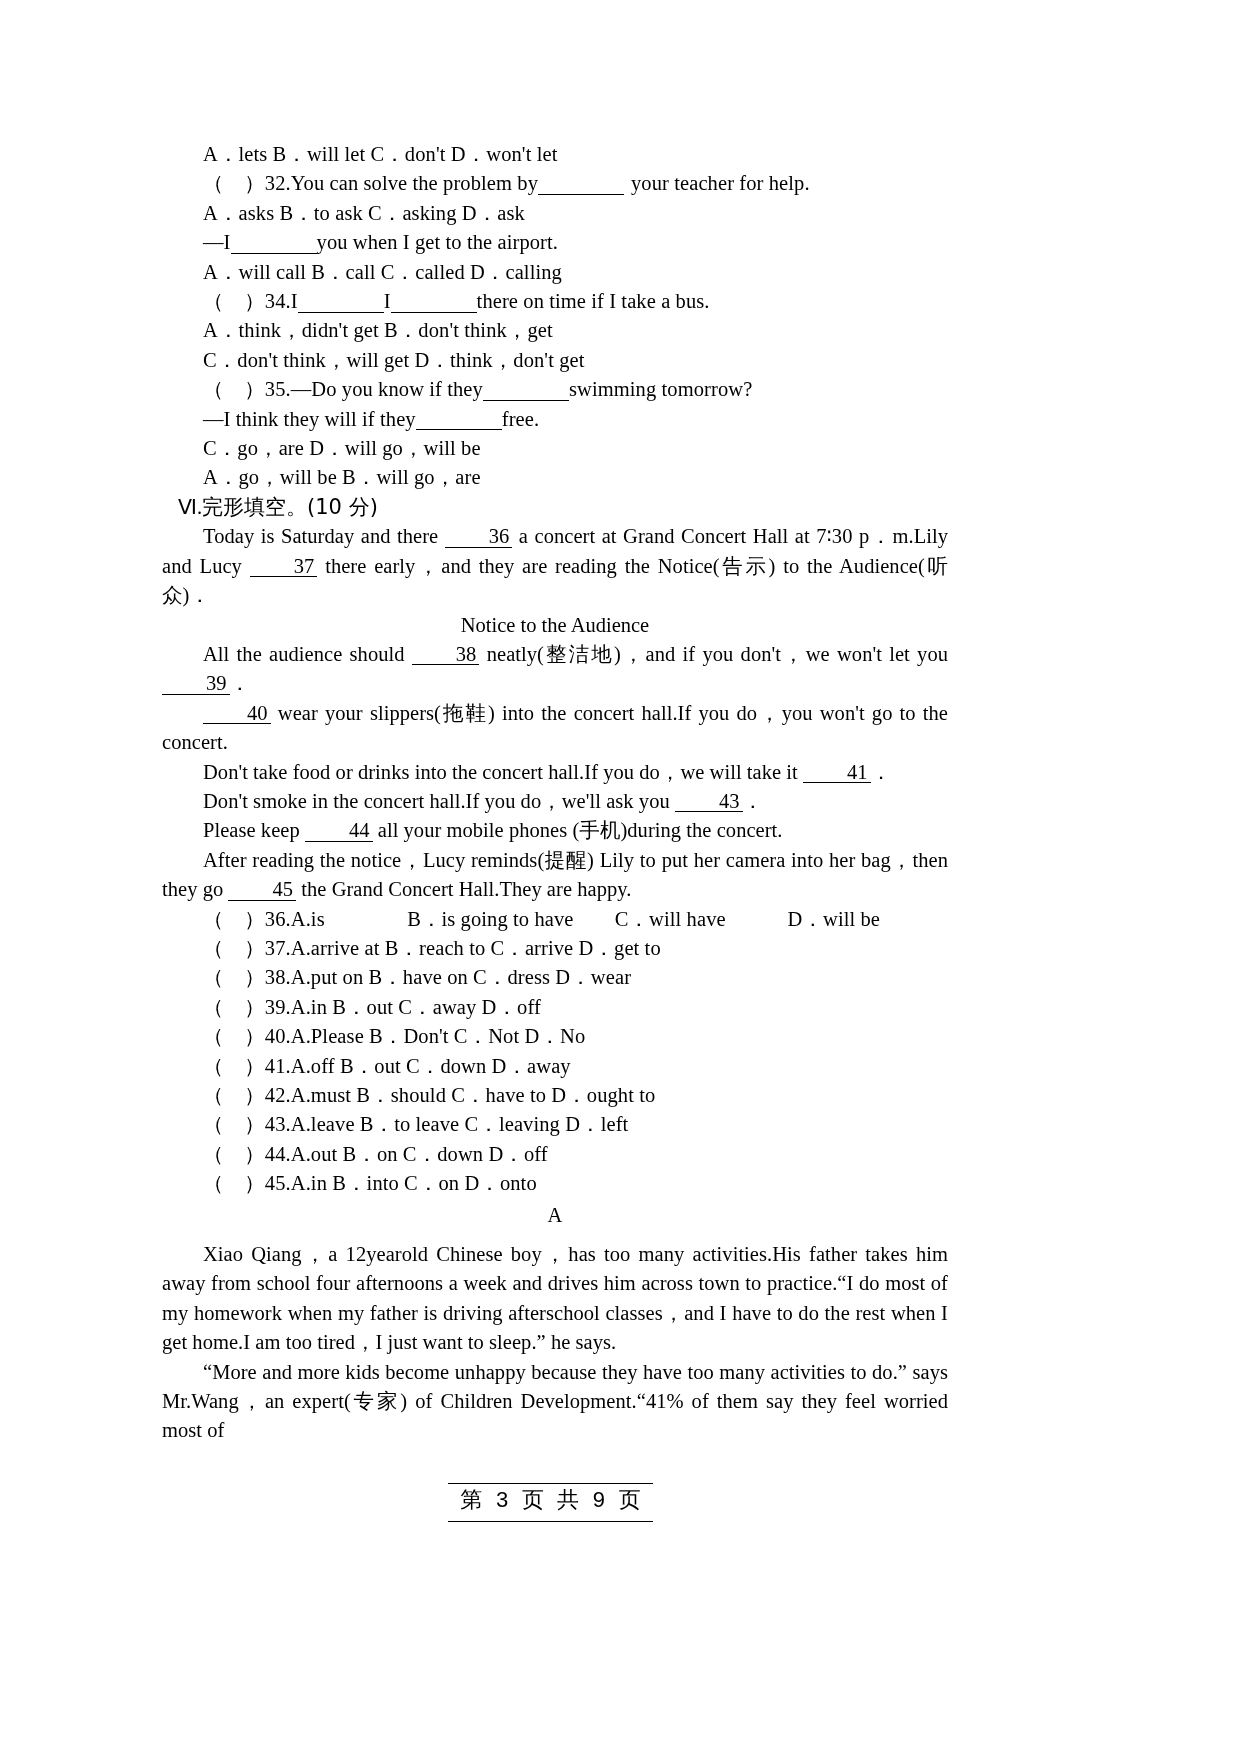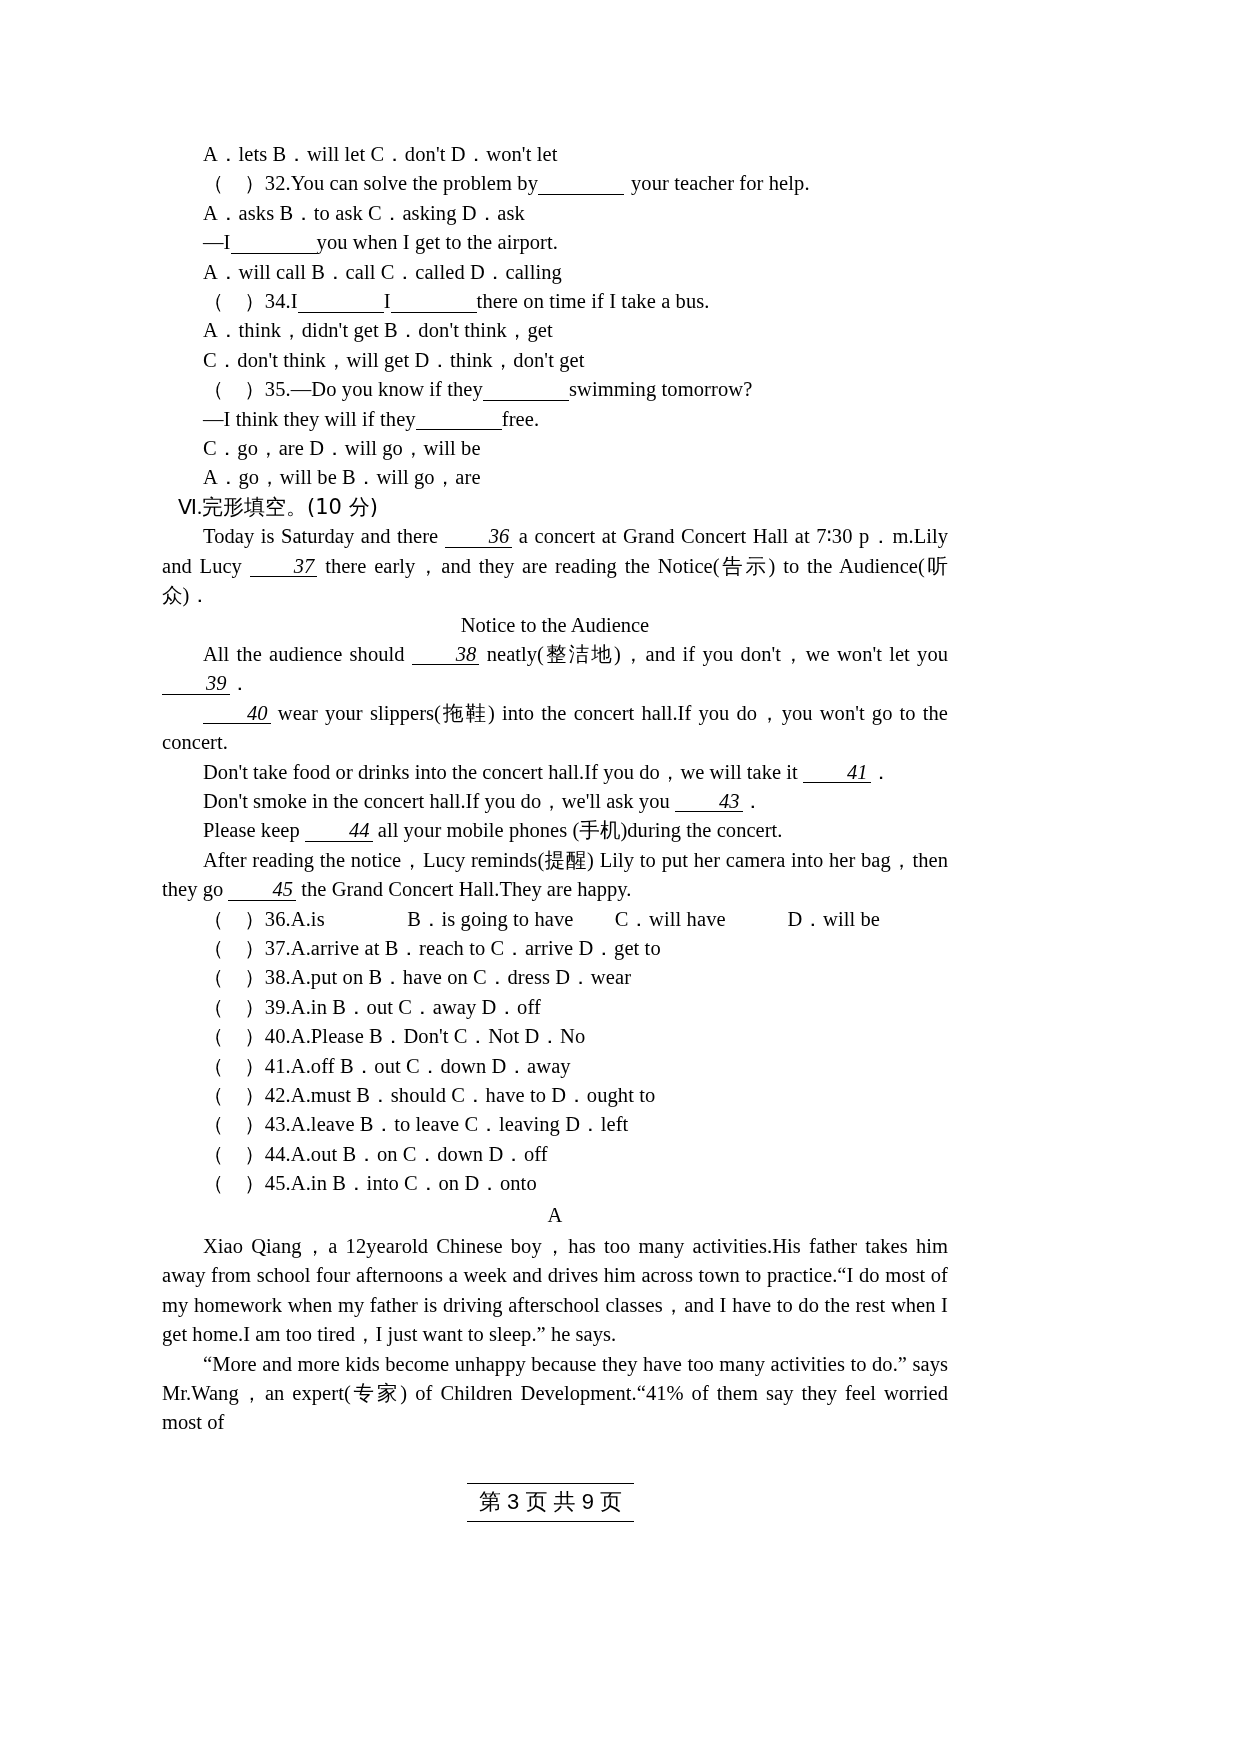--- a/index.html
+++ b/index.html
@@ -61,37 +61,37 @@
     font-weight: normal;
   }
   .blank {
     display: inline-block;
     border-bottom: 1.4px solid #000;
     text-align: center;
     vertical-align: baseline;
     line-height: 1;
   }
   .blank.w-long { min-width: 86px; }
-  .blank.w-num  { min-width: 52px; padding: 0 3px; font-style: italic; }
+  .blank.w-num  { min-width: 52px; padding: 0 3px; }
   .gap-s { display: inline-block; width: 7px; }
   .footer {
     position: absolute;
     left: 0;
     right: 0;
     bottom: 232px;
     text-align: center;
   }
   .footer-inner {
     display: inline-block;
     font-size: 22px;
     line-height: 30px;
     padding: 3px 12px 4px 12px;
     border-top: 1.6px solid #000;
     border-bottom: 1.6px solid #000;
-    font-family: Liberation Sans, sans-serif;
+    font-family: Liberation Mono, monospace;
   }
 </style>
 </head>
 <body>
 
 <div class="page">
 
   <div class="content">
 
     <div class="line indent">A．lets  B．will let  C．don't  D．won't let</div>
@@ -143,21 +143,21 @@
     <div class="line indent">（　）40.A.Please  B．Don't  C．Not  D．No</div>
     <div class="line indent">（　）41.A.off  B．out  C．down  D．away</div>
     <div class="line indent">（　）42.A.must  B．should  C．have to  D．ought to</div>
     <div class="line indent">（　）43.A.leave  B．to leave  C．leaving  D．left</div>
     <div class="line indent">（　）44.A.out  B．on  C．down  D．off</div>
     <div class="line indent">（　）45.A.in  B．into  C．on  D．onto</div>
 
 
     <div class="center" style="margin-top:2px">A</div>
 
-    <div class="para" style="margin-top:2px">Xiao Qiang，a 12yearold Chinese boy，has too many activities.His father takes him away from school four afternoons a week and drives him across town to practice.“I do most of my homework when my father is driving afterschool classes，and I have to do the rest when I get home.I am too tired，I just want to sleep.” he says.</div>
+    <div class="para" style="margin-top:10px">Xiao Qiang，a 12yearold Chinese boy，has too many activities.His father takes him away from school four afternoons a week and drives him across town to practice.“I do most of my homework when my father is driving afterschool classes，and I have to do the rest when I get home.I am too tired，I just want to sleep.” he says.</div>
 
     <div class="para">“More and more kids become unhappy because they have too many activities to do.” says Mr.Wang，an expert(专家) of Children Development.“41% of them say they feel worried most of</div>
 
   </div>
 
   <div class="footer">
     <span class="footer-inner">第 3 页 共 9 页</span>
   </div>
 
 </div>

